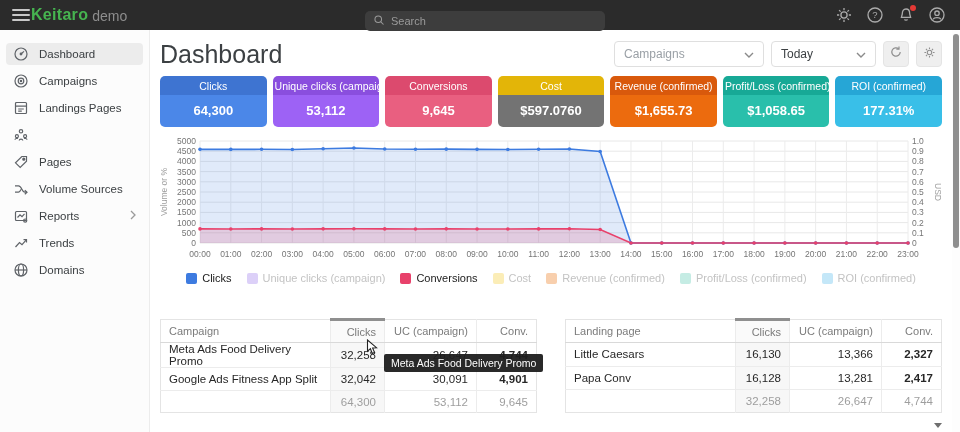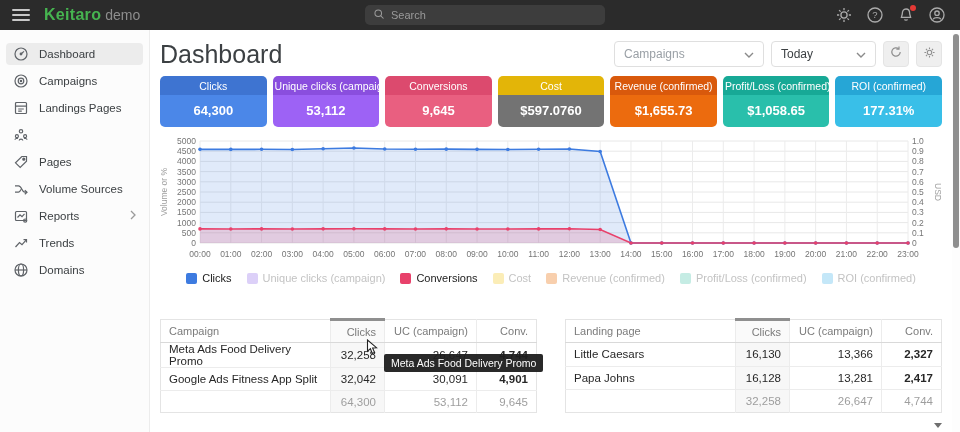--- a/index.html
+++ b/index.html
@@ -5,24 +5,24 @@
   * { margin:0; padding:0; box-sizing:border-box; }
   html,body { width:960px; height:432px; overflow:hidden; background:#fff;
     font-family:"Liberation Sans", sans-serif; position:relative; }
 
   
   .topbar { position:absolute; left:0; top:0; width:960px; height:30px;
     background:#2b2b2b; display:flex; align-items:center; z-index:50; }
   .hamburger { width:18px; height:12px; margin-left:12px; display:flex;
     flex-direction:column; justify-content:space-between; cursor:pointer; }
   .hamburger span { display:block; height:2px; background:#c9c9c9; border-radius:1px; }
-  .logo { margin-left:14px; display:flex; align-items:center; cursor:pointer; }
+  .logo { margin-left:1px; display:flex; align-items:flex-end; cursor:pointer; }
   .logo-text { color:#46b450; font-size:16px; font-weight:700; letter-spacing:.3px; }
   .logo-badge { color:#8d8d8d; font-size:14px; margin-left:4px; }
-  .searchbox { position:absolute; left:365px; top:5px; width:240px; height:20px;
+  .searchbox { position:absolute; left:365px; top:11px; width:240px; height:20px;
     background:#3d3d3d; border-radius:5px; display:flex; align-items:center;
     padding:0 8px; color:#9a9a9a; font-size:11px; gap:6px; }
   .topbar-icons { position:absolute; right:14px; top:0; height:30px;
     display:flex; align-items:center; gap:13px; }
   .tb-icon { position:relative; width:18px; height:18px; cursor:pointer; }
   .tb-icon .reddot { position:absolute; right:-1px; top:-1px; width:6px; height:6px;
     border-radius:50%; background:#e53935; }
 
   
   .sidebar { position:absolute; left:0; top:30px; width:150px; height:402px;
@@ -503,21 +503,21 @@
           </tr>
         </thead>
         <tbody>
           <tr>
             <td class="name">Little Caesars</td>
             <td class="num hl">16,130</td>
             <td class="num">13,366</td>
             <td class="num conv-b">2,327</td>
           </tr>
           <tr>
-            <td class="name">Papa Johns</td>
+            <td class="name">Papa Conv</td>
             <td class="num hl">16,128</td>
             <td class="num">13,281</td>
             <td class="num conv-b">2,417</td>
           </tr>
           <tr class="total">
             <td class="name"></td>
             <td class="num hl">32,258</td>
             <td class="num">26,647</td>
             <td class="num">4,744</td>
           </tr>

